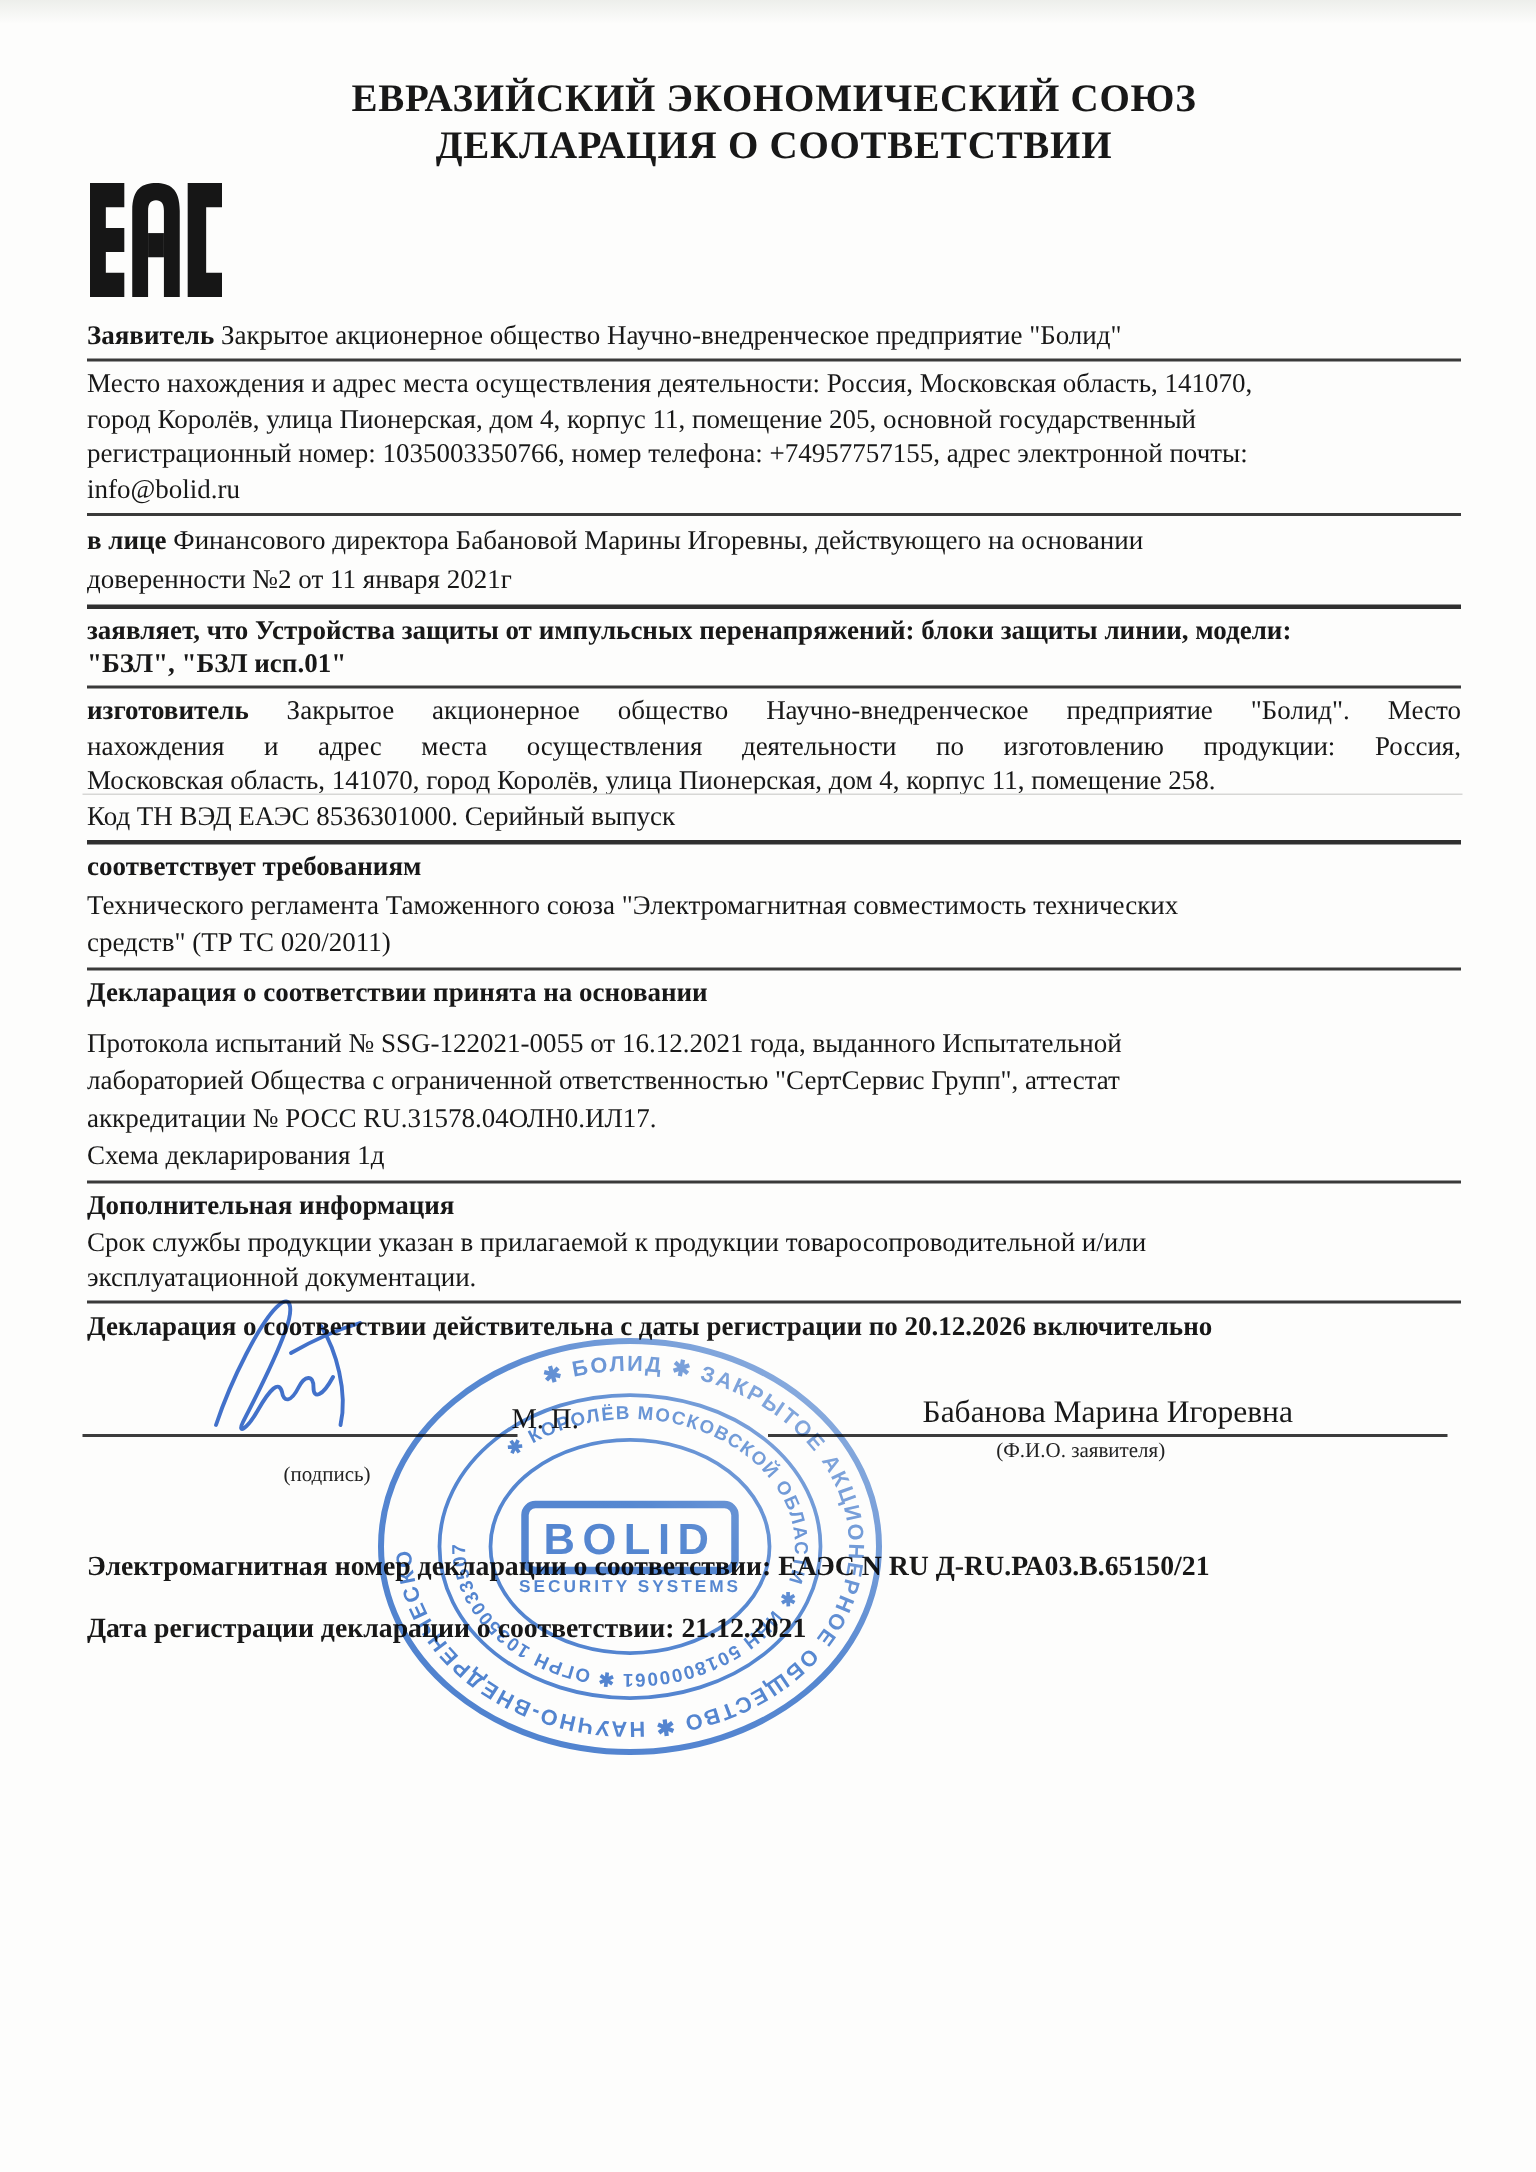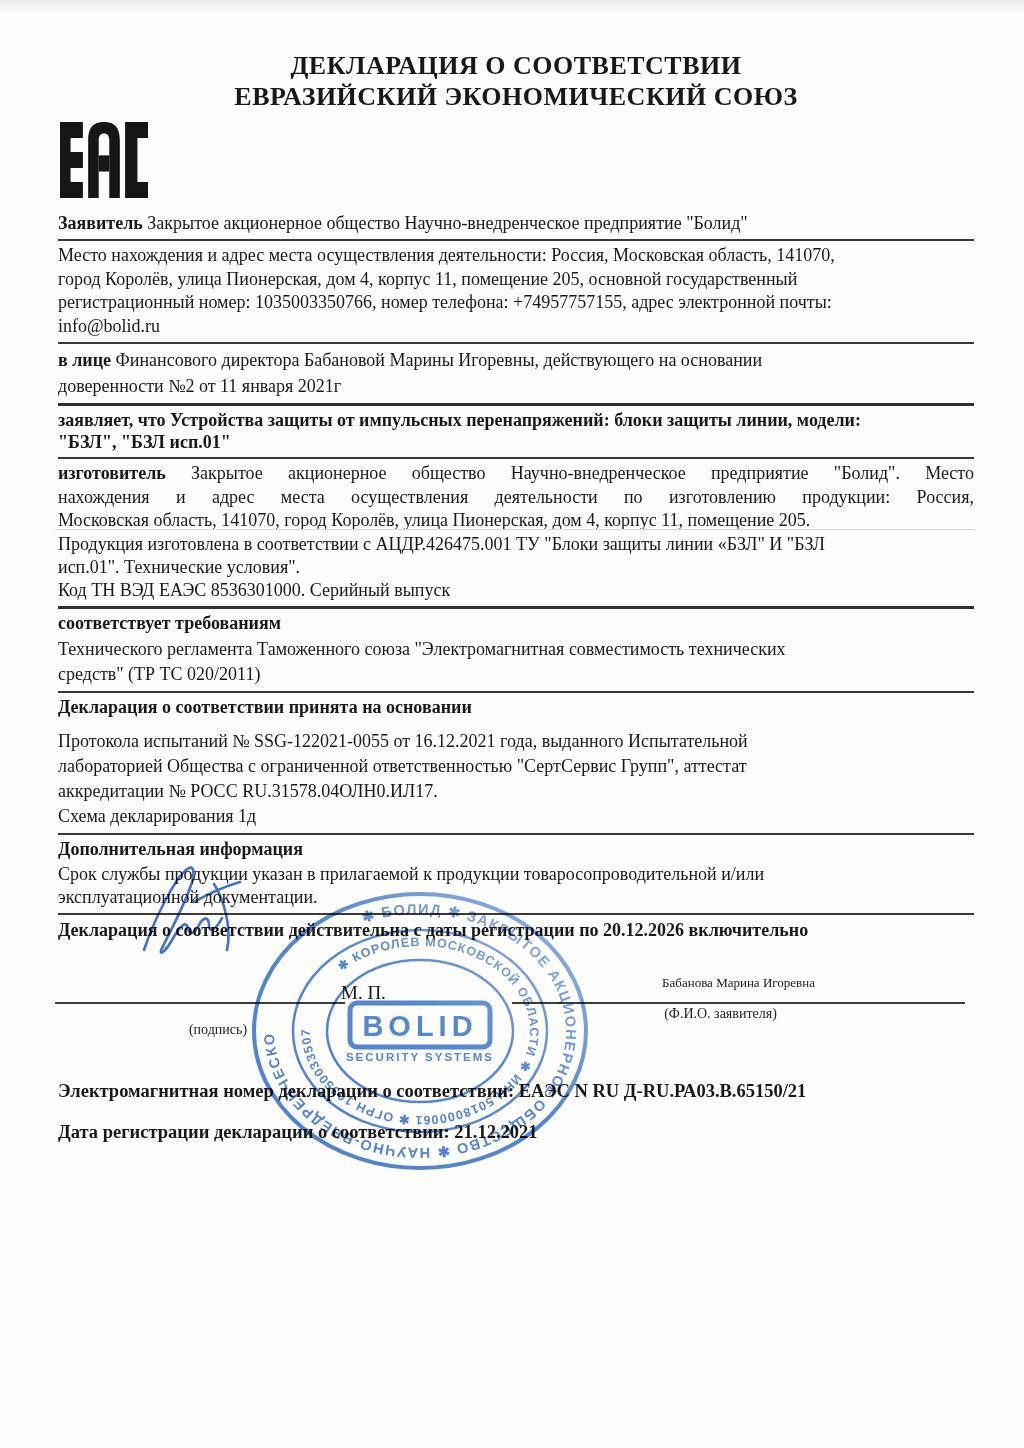--- a/index.html
+++ b/index.html
@@ -27,38 +27,38 @@
   .faint-line{position:absolute;left:55px;width:920px;height:1px;background:#d7d7d5;}
   .validity{font-weight:bold;line-height:24px;margin-top:3px;}
   .sig-block{position:relative;height:105px;}
   .sig-line{position:absolute;border-top:2px solid #3c3c3c;height:0;}
   .sig-line.left{left:-3px;width:290px;top:60px;}
   .sig-line.right{left:454px;width:453px;top:60px;}
   .sig-small{position:absolute;font-size:14px;color:#222;}
   .sig-caption-left{left:90px;width:140px;top:80px;text-align:center;}
   .sig-caption-right{left:436px;width:453px;top:64px;text-align:center;}
   .mp{position:absolute;left:283px;top:40px;font-size:19px;}
-  .sig-name{position:absolute;left:454px;width:453px;top:33px;text-align:center;font-size:13px;}
+  .sig-name{position:absolute;left:454px;width:453px;top:33px;text-align:center;font-size:21px;}
   .reg-row{font-weight:bold;font-size:18.5px;line-height:24px;margin:0;}
   .reg-number{margin-top:32px;}
   .reg-date{margin-top:17px;}
   .stamp{position:absolute;left:248px;top:888px;mix-blend-mode:multiply;}
   .handsign{position:absolute;left:130px;top:858px;mix-blend-mode:multiply;}
 </style>
 </head>
 <body>
 
 <div class="page">
   <div class="scan-noise"></div>
 
   <div class="content">
 
     <div class="title-block">
+      <div>ЕВРАЗИЙСКИЙ ЭКОНОМИЧЕСКИЙ СОЮЗ</div>
       <div>ДЕКЛАРАЦИЯ О СООТВЕТСТВИИ</div>
-      <div>ЕВРАЗИЙСКИЙ ЭКОНОМИЧЕСКИЙ СОЮЗ</div>
     </div>
 
     <div class="eac">
       <svg width="88" height="76" viewBox="0 0 100 66" preserveAspectRatio="none" aria-label="EAC">
         <g fill="#161616">
           <path d="M0,0 H26 V14 H12 V26 H26 V40 H12 V52 H26 V66 H0 Z"></path>
           <path d="M32,66 V16 C32,3 40,0 50,0 C60,0 68,3 68,16 V66 H56 V16 C56,12 54,10 50,10 C46,10 44,12 44,16 V66 Z"></path>
           <rect x="44" y="29" width="12" height="14"></rect>
           <path d="M74,0 H100 V14 H88 V52 H100 V66 H74 Z"></path>
         </g>
@@ -88,27 +88,23 @@
     <div class="para lh22">
       <div class="line"><b>заявляет, что</b> <span>Устройства защиты от импульсных перенапряжений: блоки защиты линии, модели:</span></div>
       <div class="line">"БЗЛ", "БЗЛ исп.01"</div>
     </div>
 
     <div class="hr"></div>
 
     <div class="para">
       <div class="line just"><b>изготовитель</b> <span>Закрытое акционерное общество Научно-внедренческое предприятие "Болид". Место</span></div>
       <div class="line just">нахождения и адрес места осуществления деятельности по изготовлению продукции: Россия,</div>
-      <div class="line">Московская область, 141070, город Королёв, улица Пионерская, дом 4, корпус 11, помещение 205.</div>
+      <div class="line">Московская область, 141070, город Королёв, улица Пионерская, дом 4, корпус 11, помещение 258.</div>
     </div>
 
-    <div class="para lh23">
-      <div class="line">Продукция изготовлена в соответствии с АЦДР.426475.001 ТУ "Блоки защиты линии «БЗЛ" И "БЗЛ</div>
-      <div class="line">исп.01". Технические условия".</div>
-    </div>
 
     <div class="para lh23">
       <div class="line">Код ТН ВЭД ЕАЭС 8536301000. Серийный выпуск</div>
     </div>
 
     <div class="hr thick"></div>
 
     <div class="heading">соответствует требованиям</div>
     <div class="para lh25">
       <div class="line">Технического регламента Таможенного союза "Электромагнитная совместимость технических</div>

